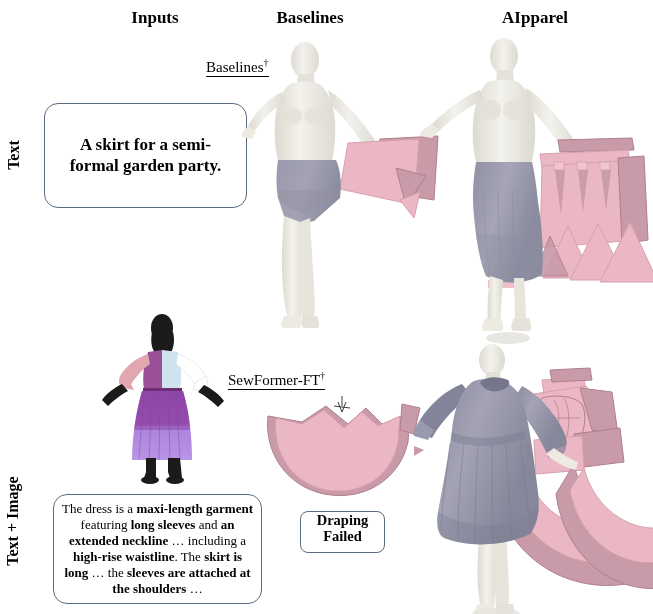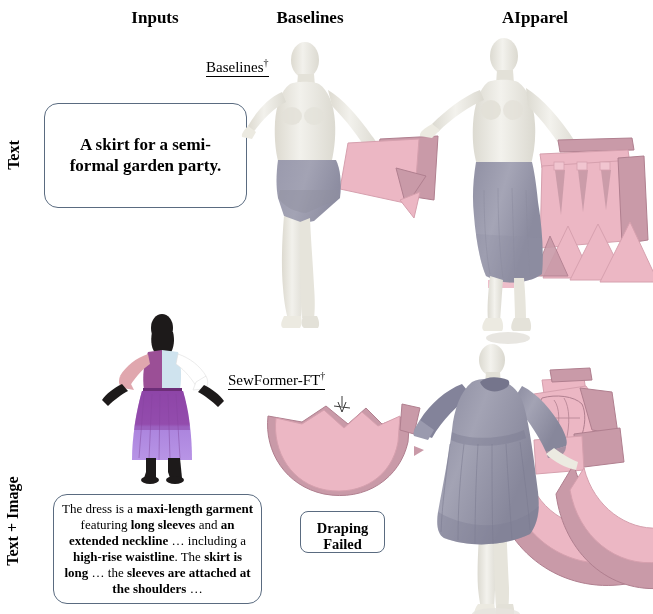--- a/index.html
+++ b/index.html
@@ -73,21 +73,21 @@
   }
   .prompt-text-2 b{font-weight:bold;}
 
   .fail-box{
     position:absolute;
     box-sizing:border-box;
     border:1.5px solid #5a6b80;
     border-radius:8px;
     background:#fff;
     display:flex;
-    align-items:flex-end;
+    align-items:flex-start;
     justify-content:center;
     text-align:center;
     font-weight:bold;
     font-size:14.5px;
     line-height:1.12;
     color:#000;
   }
 
   .render{position:absolute;}
   svg{display:block;overflow:visible;}

